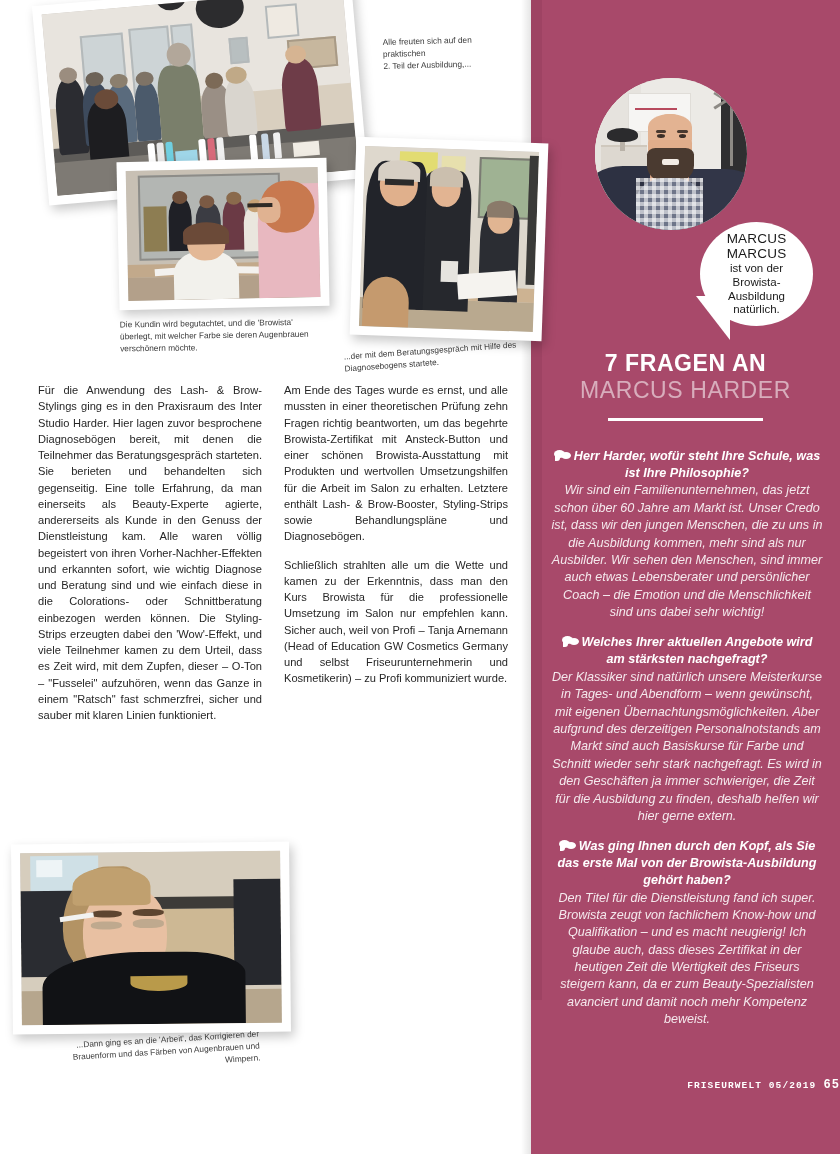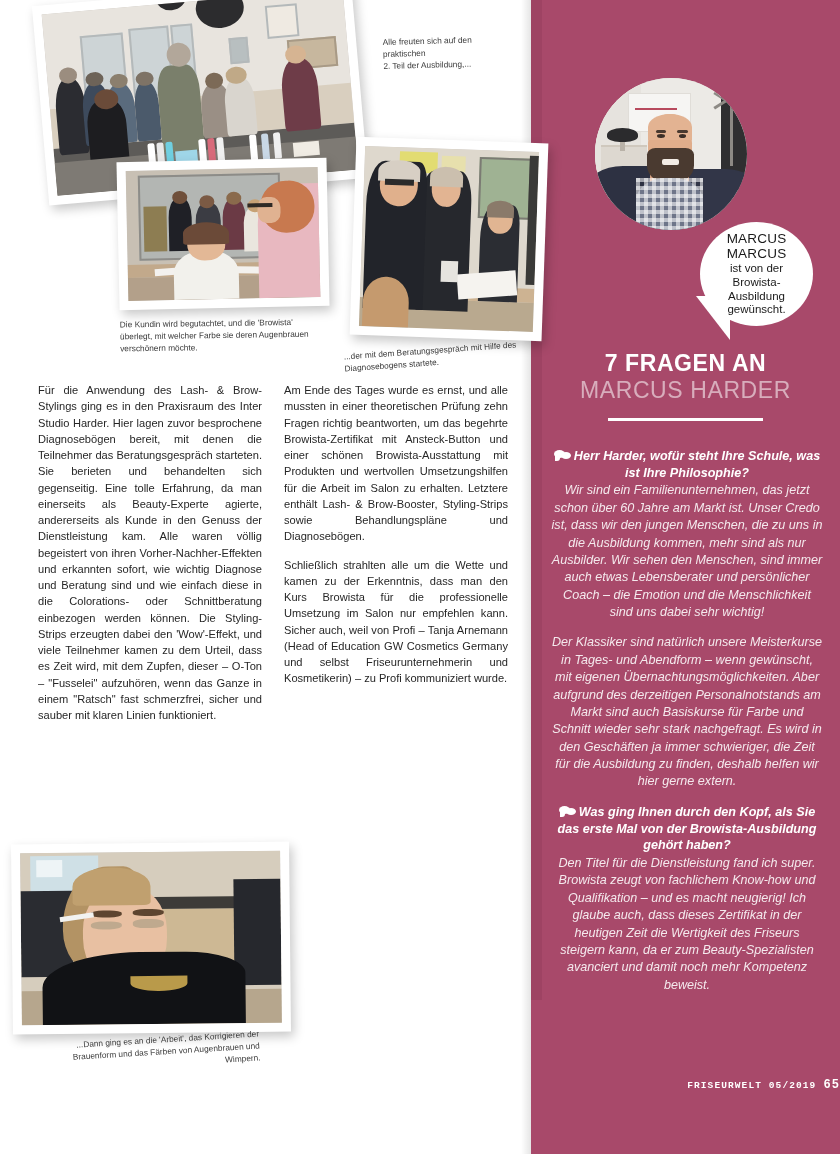--- a/index.html
+++ b/index.html
@@ -369,33 +369,34 @@
   </div>
 </div>
 
 <div class="bubble-tail"></div>
 <div class="bubble">
   <div class="bubble-name">MARCUS</div>
   <div class="bubble-name">MARCUS</div>
   <div class="bubble-sub">ist von der</div>
   <div class="bubble-sub">Browista-</div>
   <div class="bubble-sub">Ausbildung</div>
-  <div class="bubble-sub">gewünscht.</div>
+  <div class="bubble-sub">natürlich.</div>
 </div>
 
 <div class="sb-heading">7 FRAGEN AN</div>
 <div class="sb-subheading">MARCUS HARDER</div>
 <div class="sb-rule"></div>
 
 <div class="qa-wrap">
   <div class="qa-item">
     <div class="qa-q"><span class="bubble-icon"><i class="b1"></i><i class="t1"></i><i class="b2"></i></span><span>Herr Harder, wofür steht Ihre Schule, was ist Ihre Philosophie?</span></div>
     <div class="qa-a">Wir sind ein Familienunternehmen, das jetzt schon über 60 Jahre am Markt ist. Unser Credo ist, dass wir den jungen Menschen, die zu uns in die Ausbildung kommen, mehr sind als nur Ausbilder. Wir sehen den Menschen, sind immer auch etwas Lebensberater und persönlicher Coach – die Emotion und die Menschlichkeit sind uns dabei sehr wichtig!</div>
   </div>
   <div class="qa-item">
+    <div class="qa-q"><span class="bubble-icon"><i class="b1"></i><i class="t1"></i><i class="b2"></i></span><span>Welches Ihrer aktuellen Angebote wird am stärksten nachgefragt?</span></div>
     <div class="qa-a">Der Klassiker sind natürlich unsere Meisterkurse in Tages- und Abendform – wenn gewünscht, mit eigenen Übernachtungsmöglichkeiten. Aber aufgrund des derzeitigen Personalnotstands am Markt sind auch Basiskurse für Farbe und Schnitt wieder sehr stark nachgefragt. Es wird in den Geschäften ja immer schwieriger, die Zeit für die Ausbildung zu finden, deshalb helfen wir hier gerne extern.</div>
   </div>
   <div class="qa-item">
     <div class="qa-q"><span class="bubble-icon"><i class="b1"></i><i class="t1"></i><i class="b2"></i></span><span>Was ging Ihnen durch den Kopf, als Sie das erste Mal von der Browista-Ausbildung gehört haben?</span></div>
     <div class="qa-a">Den Titel für die Dienstleistung fand ich super. Browista zeugt von fachlichem Know-how und Qualifikation – und es macht neugierig! Ich glaube auch, dass dieses Zertifikat in der heutigen Zeit die Wertigkeit des Friseurs steigern kann, da er zum Beauty-Spezialisten avanciert und damit noch mehr Kompetenz beweist.</div>
   </div>
 </div>
 
 <div class="sb-footer">
   <span>FRISEURWELT 05/2019</span><span class="pg">65</span>

